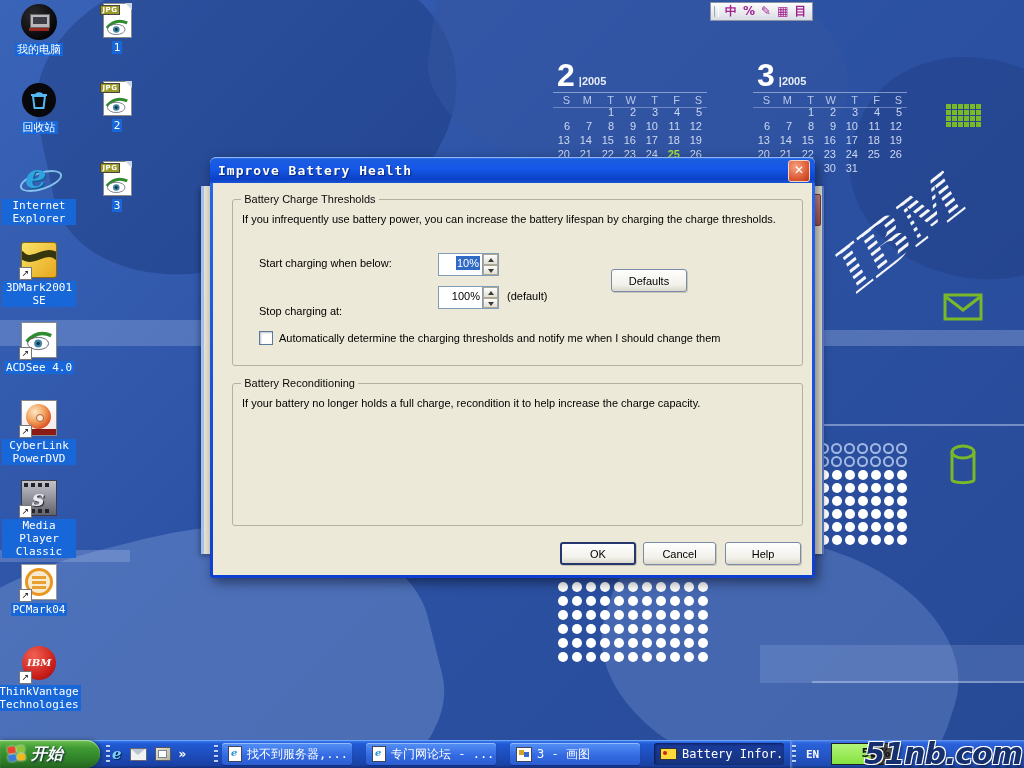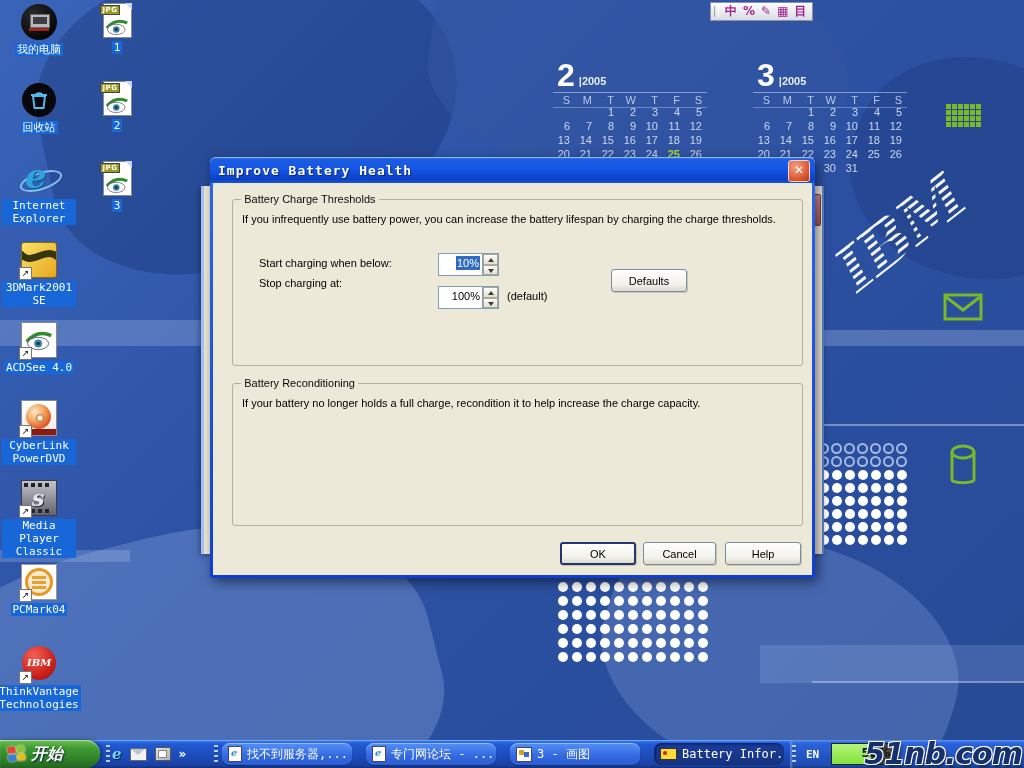--- a/index.html
+++ b/index.html
@@ -157,21 +157,21 @@
   .start-label{font:italic bold 16px "DejaVu Sans",sans-serif;color:#fff;text-shadow:1px 1px 2px #123;}
   .grip{position:absolute;top:5px;width:4px;height:18px;
     background:repeating-linear-gradient(180deg,rgba(230,240,255,.8) 0 2px,rgba(20,50,140,.5) 2px 3px,transparent 3px 5px);}
   .ql{position:absolute;left:112px;top:0;height:28px;display:flex;align-items:center;gap:8px;}
   .ql-ie{font:italic bold 15px "DejaVu Serif",serif;color:#7cd0f8;text-shadow:1px 1px 1px #024;cursor:pointer;}
   .ql-env{width:15px;height:11px;background:#f2f2f2;border:1px solid #667;position:relative;cursor:pointer;}
   .ql-env::after{content:"";position:absolute;left:0;top:0;border-left:7px solid transparent;border-right:7px solid transparent;border-top:6px solid #b9c4d4;}
   .ql-desk{width:14px;height:12px;background:linear-gradient(135deg,#e8e4d0,#b9b49a);border:1px solid #556;position:relative;cursor:pointer;}
   .ql-desk::after{content:"";position:absolute;left:2px;top:2px;width:7px;height:6px;background:#fff;border:1px solid #789;}
   .ql-chev{color:#fff;font:bold 12px "DejaVu Sans",sans-serif;cursor:pointer;}
-  .taskbtn{position:absolute;top:3px;width:130px;height:22px;border-radius:8px;
+  .taskbtn{position:absolute;top:3px;width:130px;height:22px;border-radius:3px;
     background:linear-gradient(180deg,#5490f6,#3268e0 60%,#2c5ed2);box-shadow:inset 0 1px 0 rgba(255,255,255,.4),0 1px 1px rgba(0,0,40,.3);
     display:flex;align-items:center;gap:5px;padding:0 6px;box-sizing:border-box;cursor:pointer;
     color:#fff;font:12px "DejaVu Sans Mono",monospace;white-space:nowrap;overflow:hidden;}
   .taskbtn.active{background:linear-gradient(180deg,#1a3c9e,#16337e);box-shadow:inset 1px 1px 3px rgba(0,0,30,.6);}
   .tb-ico-page{width:12px;height:14px;background:#fff;border:1px solid #445;flex:none;position:relative;}
   .tb-ico-page::after{content:"e";position:absolute;left:2px;top:0px;font:italic bold 10px "DejaVu Serif",serif;color:#2a8fd0;}
   .tb-ico-paint{width:14px;height:13px;background:#fff;border:1px solid #445;flex:none;position:relative;}
   .tb-ico-paint::after{content:"";position:absolute;left:2px;top:2px;width:5px;height:5px;background:#d8a020;box-shadow:5px 2px 0 #3a6ad0;}
   .tb-ico-batt{width:15px;height:10px;background:#ffd83a;border:1px solid #333;flex:none;position:relative;}
   .tb-ico-batt::before{content:"";position:absolute;right:-3px;top:2px;width:2px;height:4px;background:#333;}
@@ -651,29 +651,33 @@
         <div class="grp-desc">If you infrequently use battery power, you can increase the battery lifespan by charging the charge thresholds.</div>
         <span class="fld-label" style="left:26px;top:52px;">Start charging when below:</span>
         <div class="spinner" style="left:205px;top:48px;">
           <div class="spin-value"><span class="sel">10%</span></div>
           <div class="spin-btns">
             <div class="spin-b up"></div>
             <div class="spin-b dn"></div>
           </div>
         </div>
         <button class="xp-btn" style="left:378px;top:64px;width:76px;">Defaults</button>
-        <span class="fld-label" style="left:26px;top:72px;">Stop charging at:</span>
+        <span class="fld-label" style="left:26px;top:100px;">Stop charging at:</span>
         <div class="spinner" style="left:205px;top:81px;">
           <div class="spin-value"><span>100%</span></div>
           <div class="spin-btns">
             <div class="spin-b up"></div>
             <div class="spin-b dn"></div>
           </div>
         </div>
         <span class="fld-label" style="left:274px;top:85px;">(default)</span>
+        <div class="chk-row" style="left:26px;top:126px;">
+          <span class="chk-box"></span>
+          <span>Automatically determine the charging thresholds and notify me when I should change them</span>
+        </div>
       </fieldset>
 
       <fieldset class="grp grp2">
         <legend>Battery Reconditioning</legend>
         <div class="grp-desc">If your battery no longer holds a full charge, recondition it to help increase the charge capacity.</div>
       </fieldset>
 
       <button class="xp-btn default" style="left:347px;top:359px;width:76px;">OK</button>
       <button class="xp-btn" style="left:430px;top:359px;width:73px;">Cancel</button>
       <button class="xp-btn" style="left:512px;top:359px;width:76px;">Help</button>

